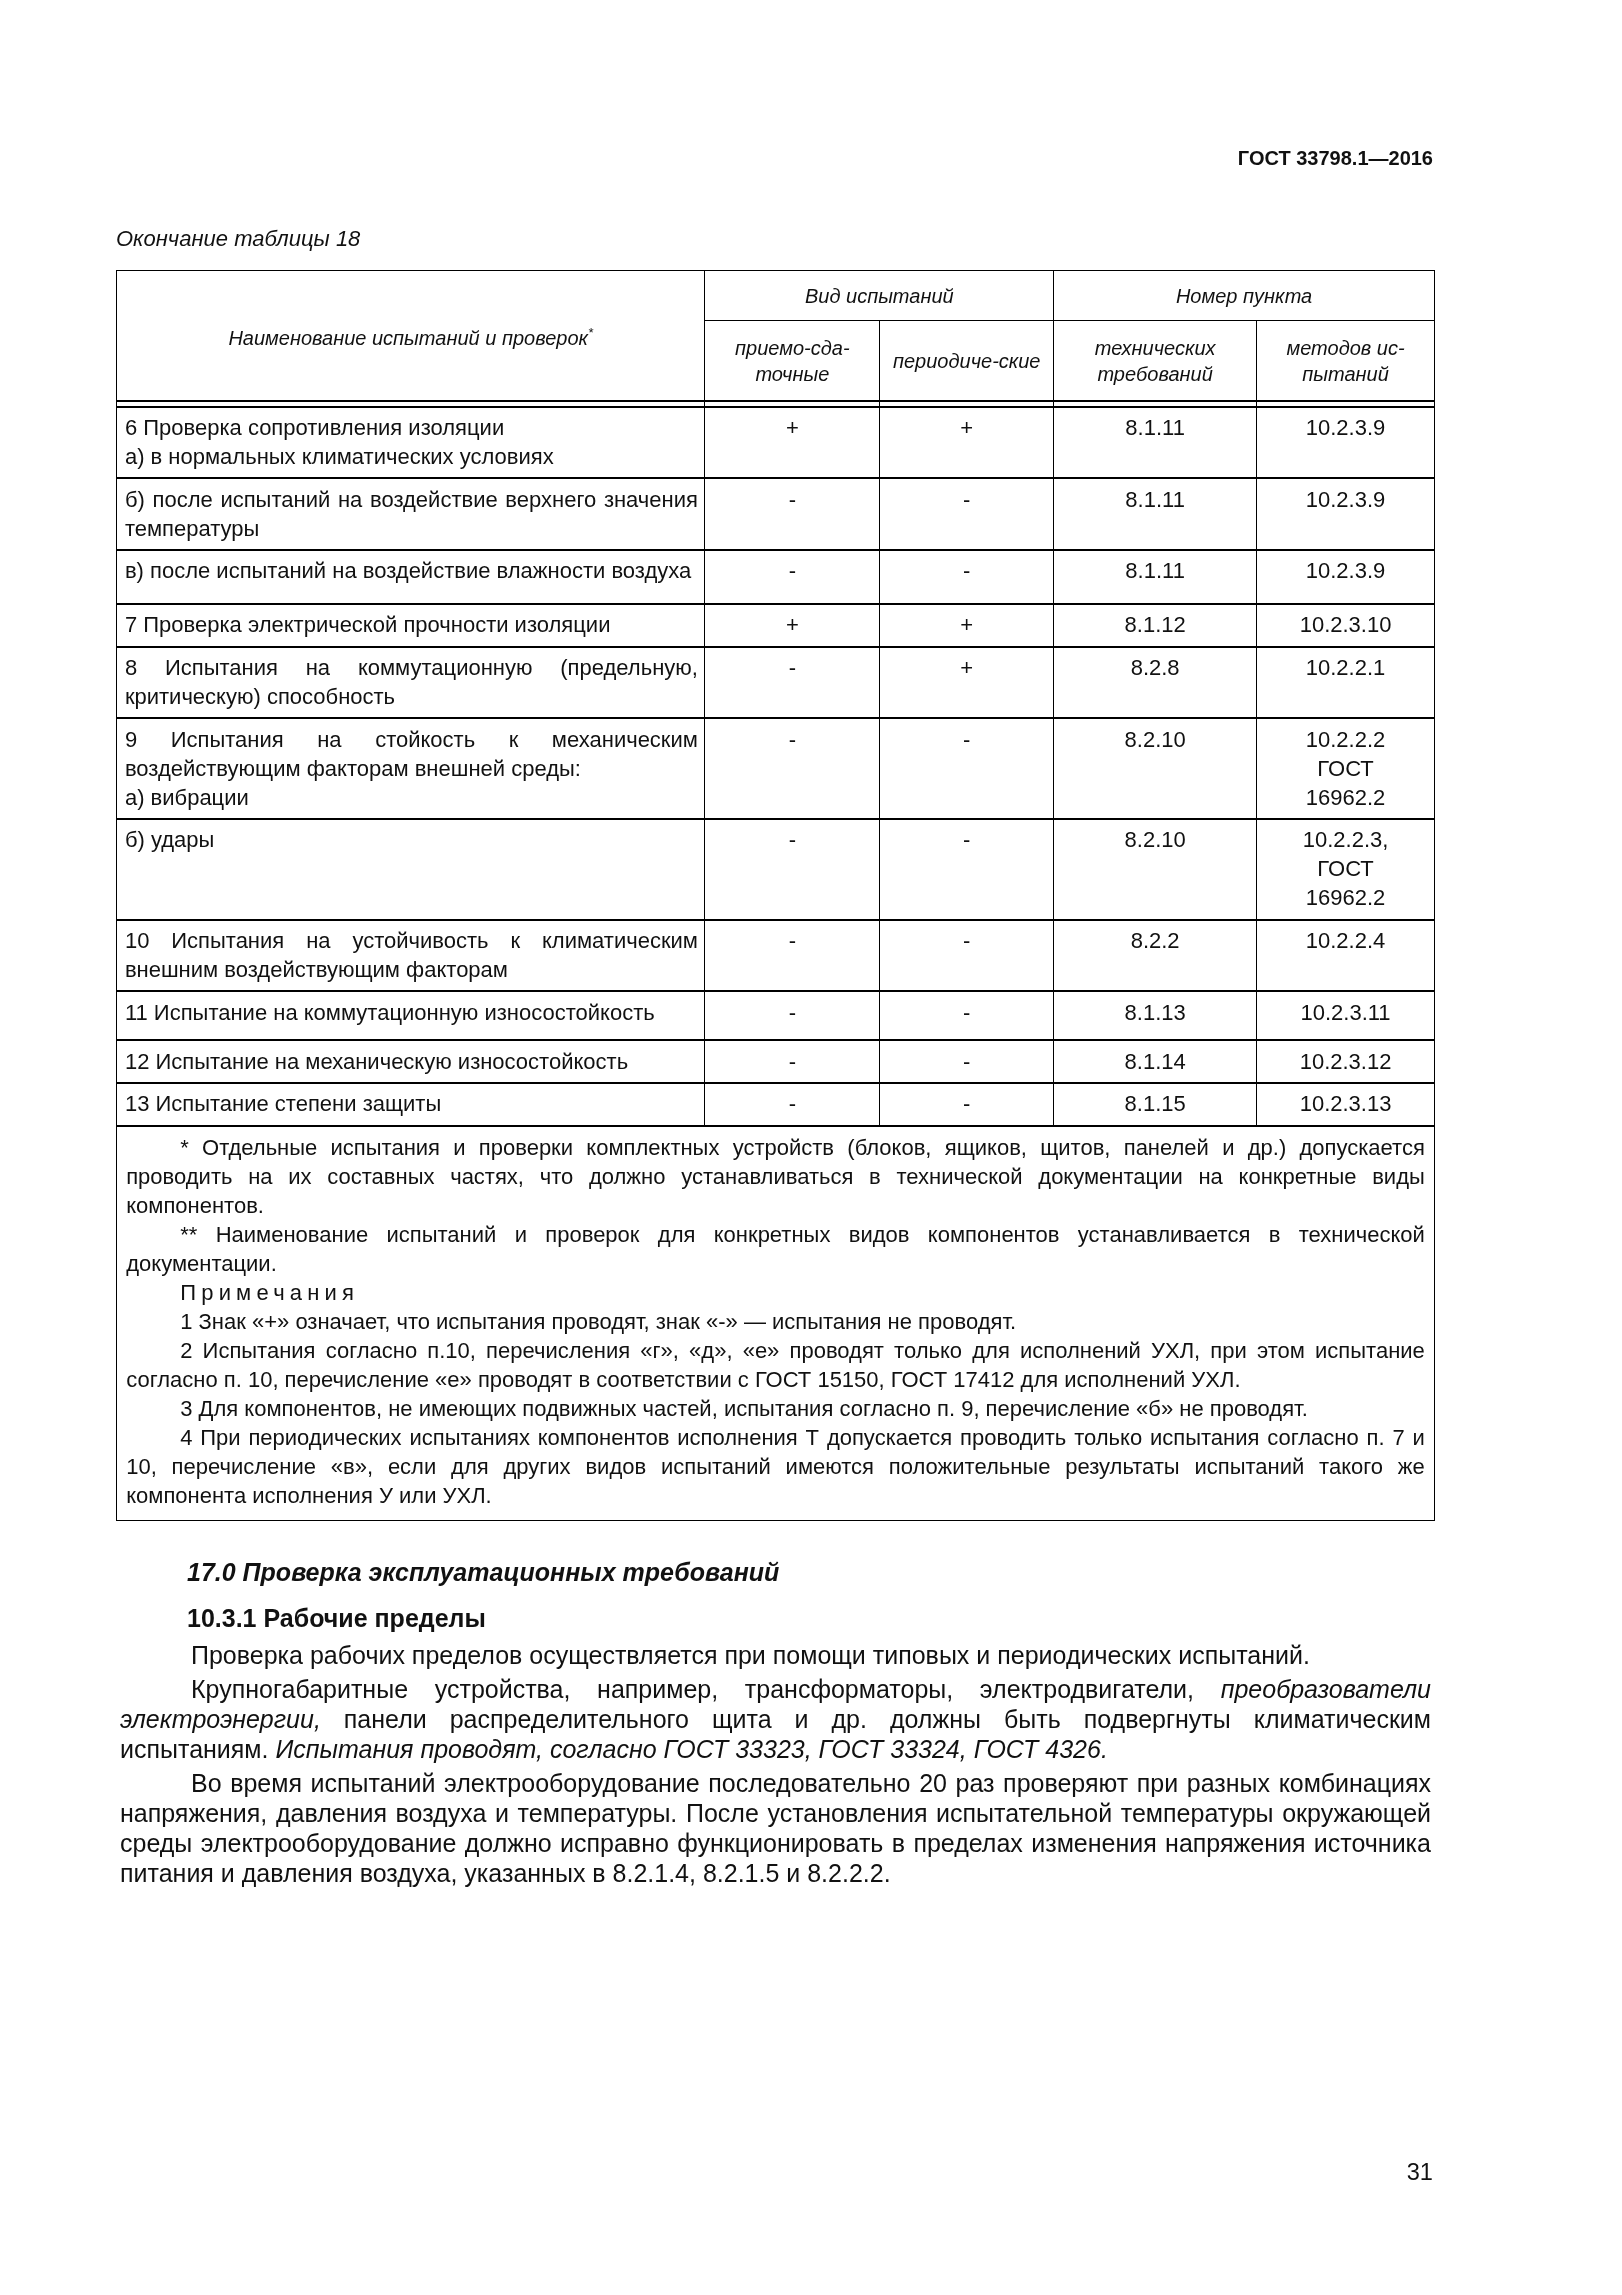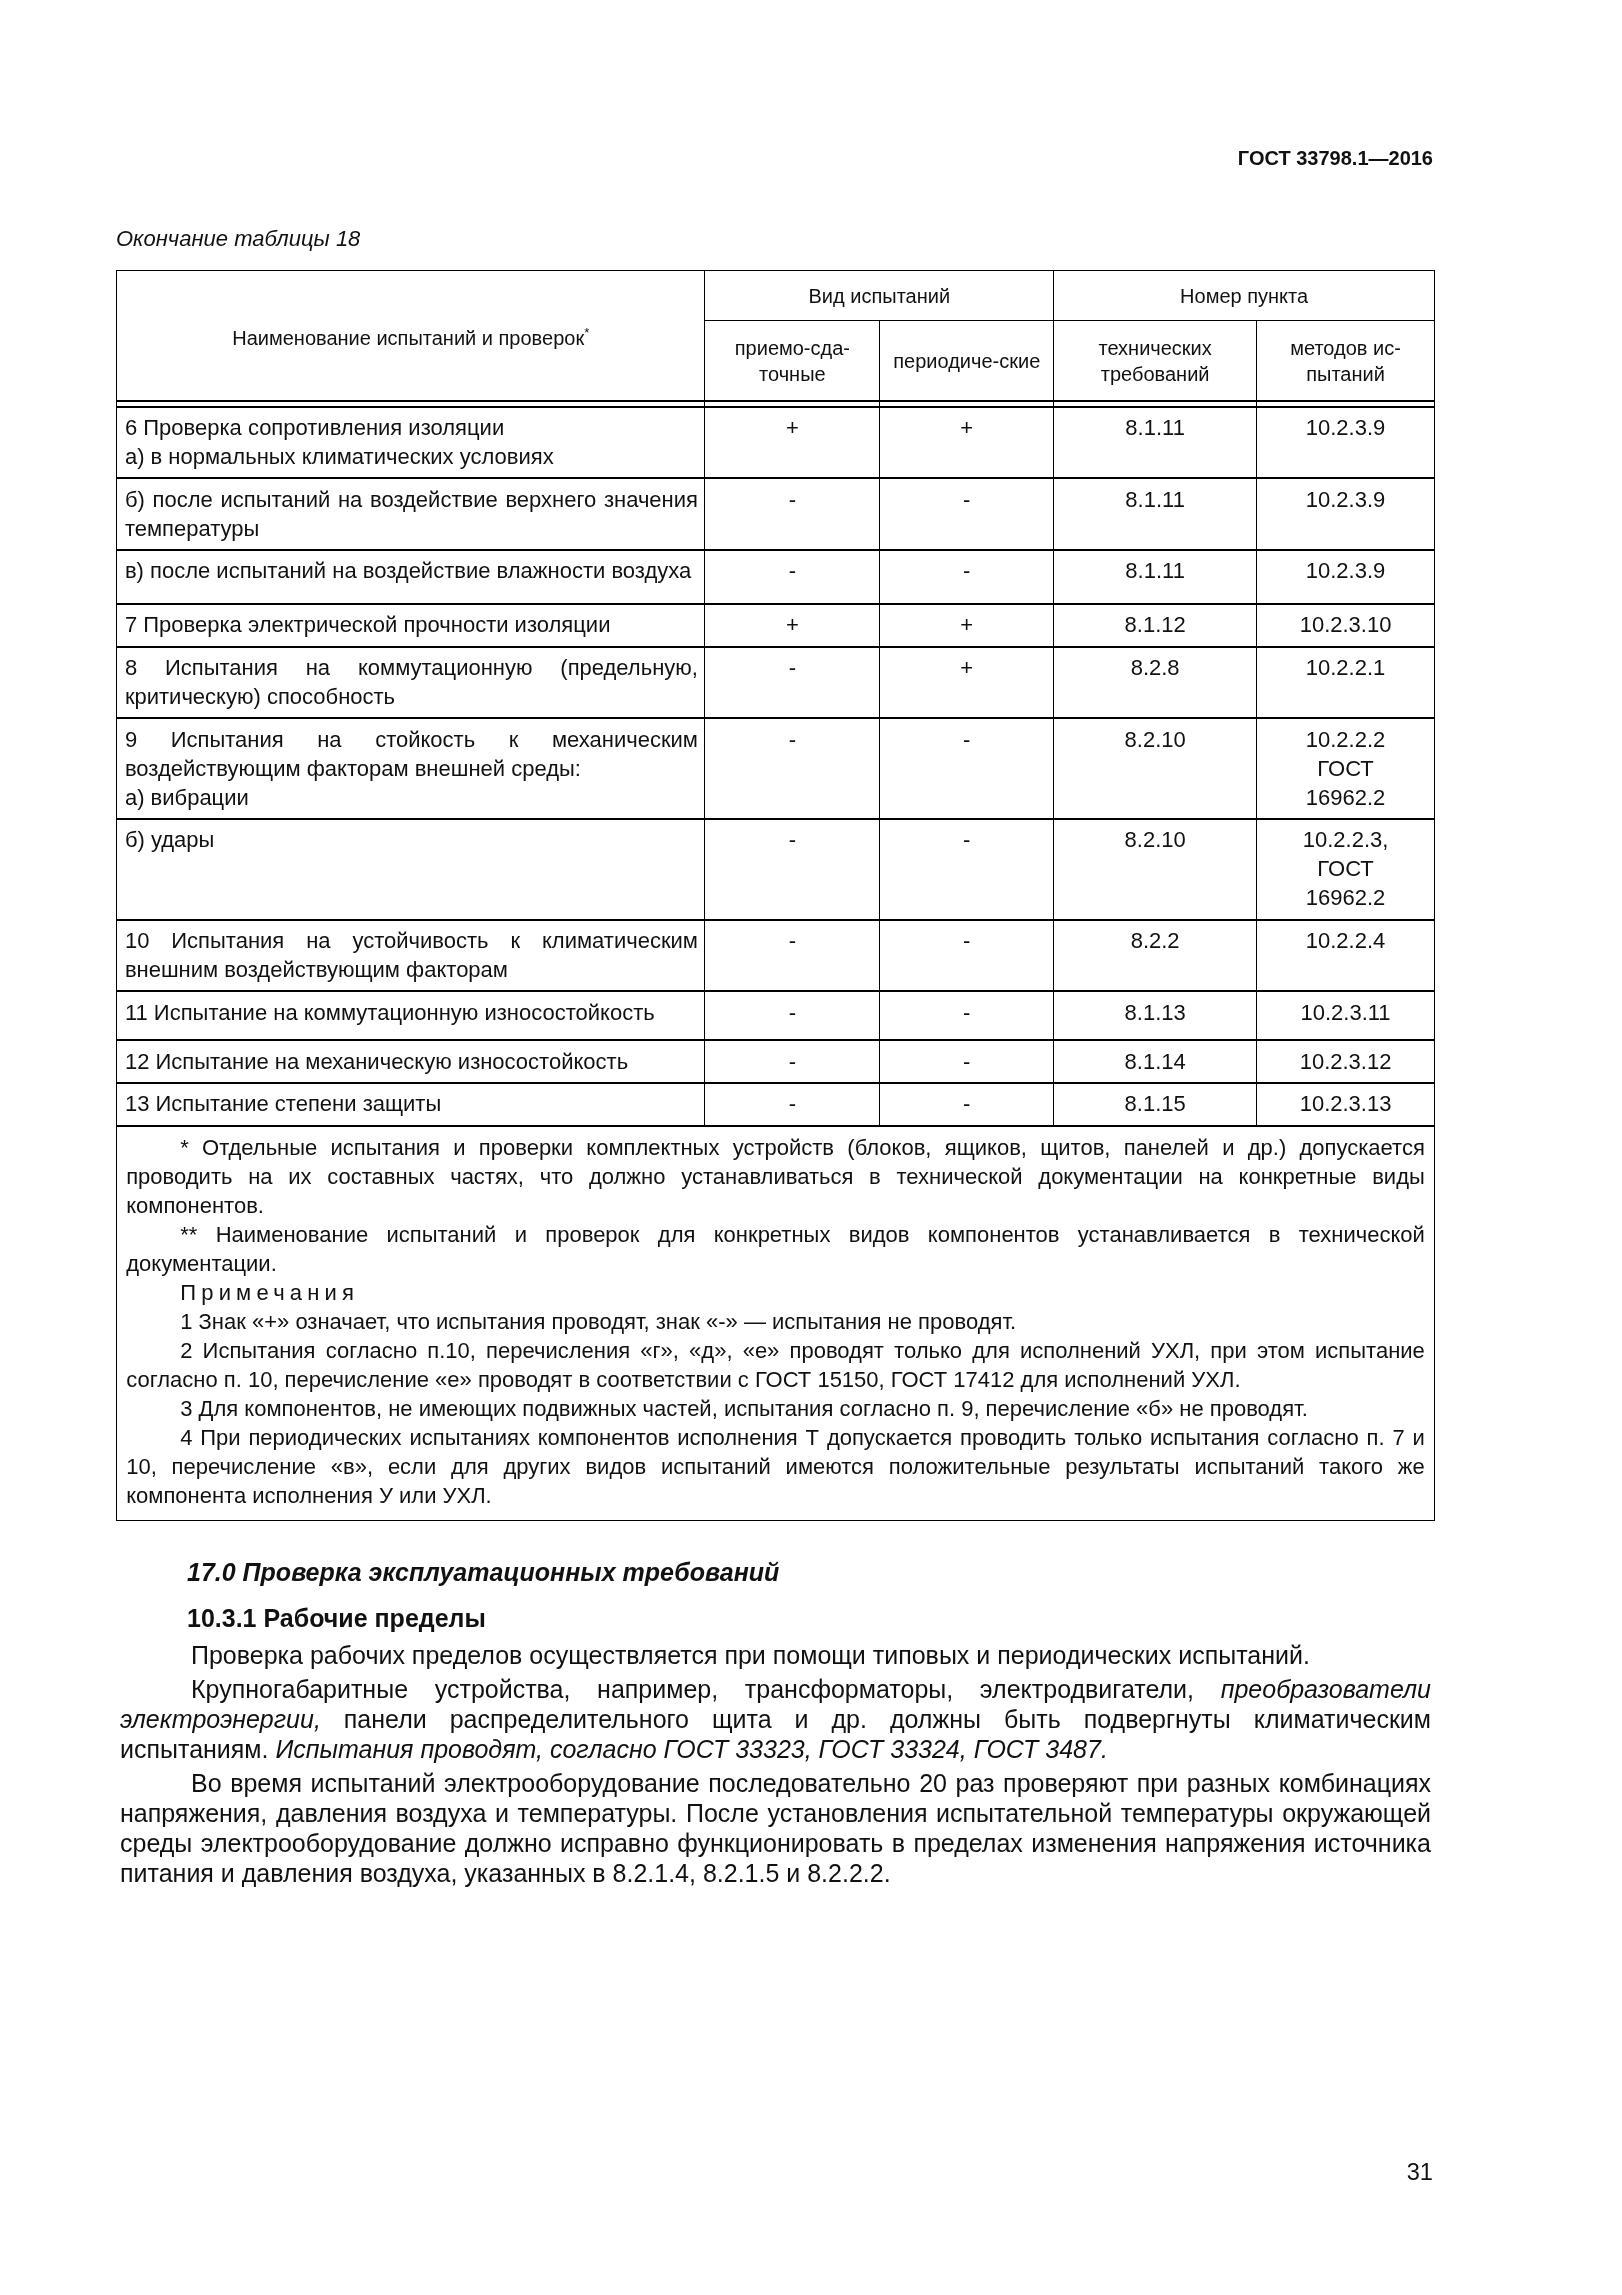--- a/index.html
+++ b/index.html
@@ -15,21 +15,21 @@
       position: absolute; top: 226px; left: 116px;
       font-size: 22px; font-style: italic;
     }
     table.t18 {
       position: absolute; top: 270px; left: 116px; width: 1319px;
       border-collapse: collapse; font-size: 22px; line-height: 29px;
     }
     table.t18 td, table.t18 th {
       border: 1.3px solid #000; vertical-align: top; font-weight: normal;
     }
-    table.t18 thead th { text-align: center; vertical-align: middle; font-size: 20px; line-height: 26px; padding: 5.2px 3.9px; }
+    table.t18 thead th { text-align: center; vertical-align: middle; font-size: 20px; line-height: 26px; padding: 5.2px 3.9px; font-style: italic; }
     table.t18 thead tr.h1 th { height: 39px; }
     table.t18 thead tr.h2 th { height: 68px; }
     table.t18 tr.spacer td { height: 3.9px; padding: 0; border-top: 2.6px solid #000; border-bottom: 2.6px solid #000; }
     table.t18 tbody td { padding: 5.2px 6.5px 6.5px 7.9px; }
     table.t18 tbody td.name { text-align: justify; border-radius: 11px; }
     table.t18 tbody td.c { text-align: center; padding: 5.2px 2.6px 6.5px 2.6px; }
     table.t18 tbody tr.row td { border-bottom: 2.6px solid #000; }
     table.t18 td.notes { padding: 6.5px 9.2px 9.2px 9.2px; font-size: 22px; line-height: 29px; text-align: justify; }
     .np { text-indent: 54px; margin: 0; }
     .spaced { letter-spacing: 5.2px; }
@@ -173,18 +173,18 @@
         <p class="np">4 При периодических испытаниях компонентов исполнения Т допускается проводить только испытания согласно п. 7 и 10, перечисление «в», если для других видов испытаний имеются положительные результаты испытаний такого же компонента исполнения У или УХЛ.</p>
       </td>
     </tr>
   </tbody>
 </table>
 
 <div class="section sec-title">17.0 Проверка эксплуатационных требований</div>
 <div class="section sub-title">10.3.1 Рабочие пределы</div>
 <div class="section body-text">
   <p>Проверка рабочих пределов осуществляется при помощи типовых и периодических испытаний.</p>
-  <p><span>Крупногабаритные устройства, например, трансформаторы, электродвигатели, </span><i>преобразователи электроэнергии,</i><span> панели распределительного щита и др. должны быть подвергнуты климатическим испытаниям. </span><i>Испытания проводят, согласно  ГОСТ 33323, ГОСТ 33324, ГОСТ 3487.</i></p>
+  <p><span>Крупногабаритные устройства, например, трансформаторы, электродвигатели, </span><i>преобразователи электроэнергии,</i><span> панели распределительного щита и др. должны быть подвергнуты климатическим испытаниям. </span><i>Испытания проводят, согласно  ГОСТ 33323, ГОСТ 33324, ГОСТ 4326.</i></p>
   <p>Во время испытаний электрооборудование последовательно 20 раз проверяют при разных комбинациях напряжения, давления воздуха и температуры. После установления испытательной температуры окружающей среды электрооборудование должно исправно функционировать в пределах изменения напряжения источника питания и давления воздуха, указанных в 8.2.1.4, 8.2.1.5 и 8.2.2.2.</p>
 </div>
 
 <div class="page-num">31</div>
 
 
 </body></html>

